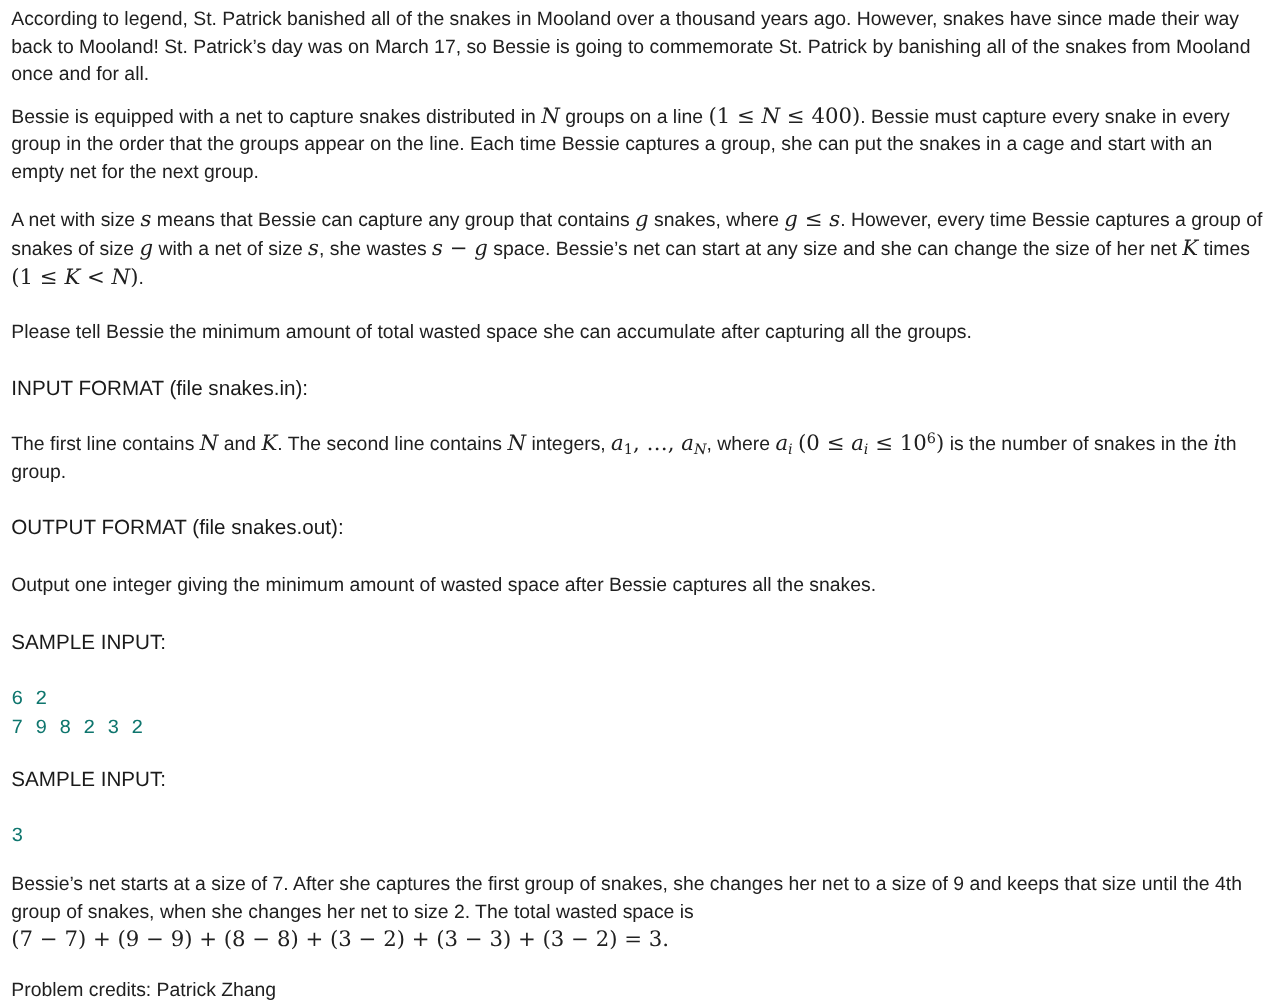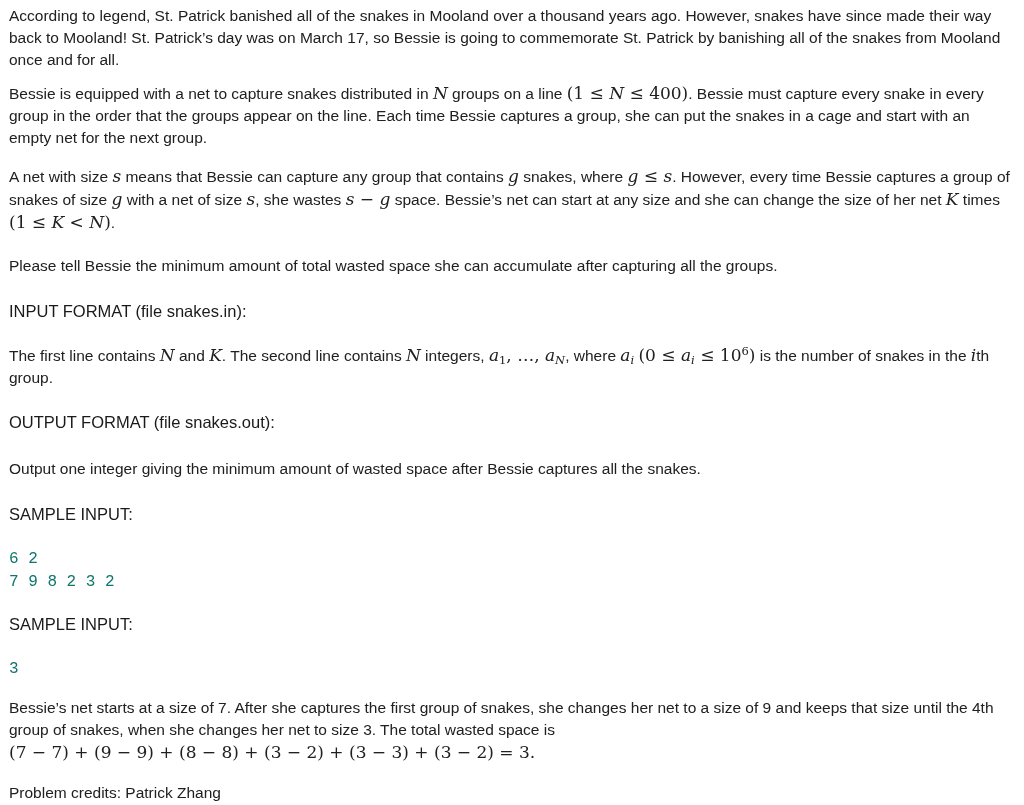--- a/index.html
+++ b/index.html
@@ -95,17 +95,17 @@
 
   <h4 class="h-sample-in">SAMPLE INPUT:</h4>
 
   <pre class="pre1">6 2
 7 9 8 2 3 2</pre>
 
   <h4 class="h-sample-out">SAMPLE INPUT:</h4>
 
   <pre class="pre2">3</pre>
 
-  <p class="p7"><span class="seg-t">Bessie’s net starts at a size of 7. After she captures the first group of snakes, she changes her net to a size of 9 and keeps that size until the 4th group of snakes, when she changes her net to size 3. The total wasted space is</span><br><span class="seg-m">(7 − 7) + (9 − 9) + (8 − 8) + (3 − 2) + (3 − 3) + (3 − 2) = 3.</span></p>
+  <p class="p7"><span class="seg-t">Bessie’s net starts at a size of 7. After she captures the first group of snakes, she changes her net to a size of 9 and keeps that size until the 4th group of snakes, when she changes her net to size 2. The total wasted space is</span><br><span class="seg-m">(7 − 7) + (9 − 9) + (8 − 8) + (3 − 2) + (3 − 3) + (3 − 2) = 3.</span></p>
 
   <p class="p8">Problem credits: Patrick Zhang</p>
 
 </div>
 
 </body></html>

